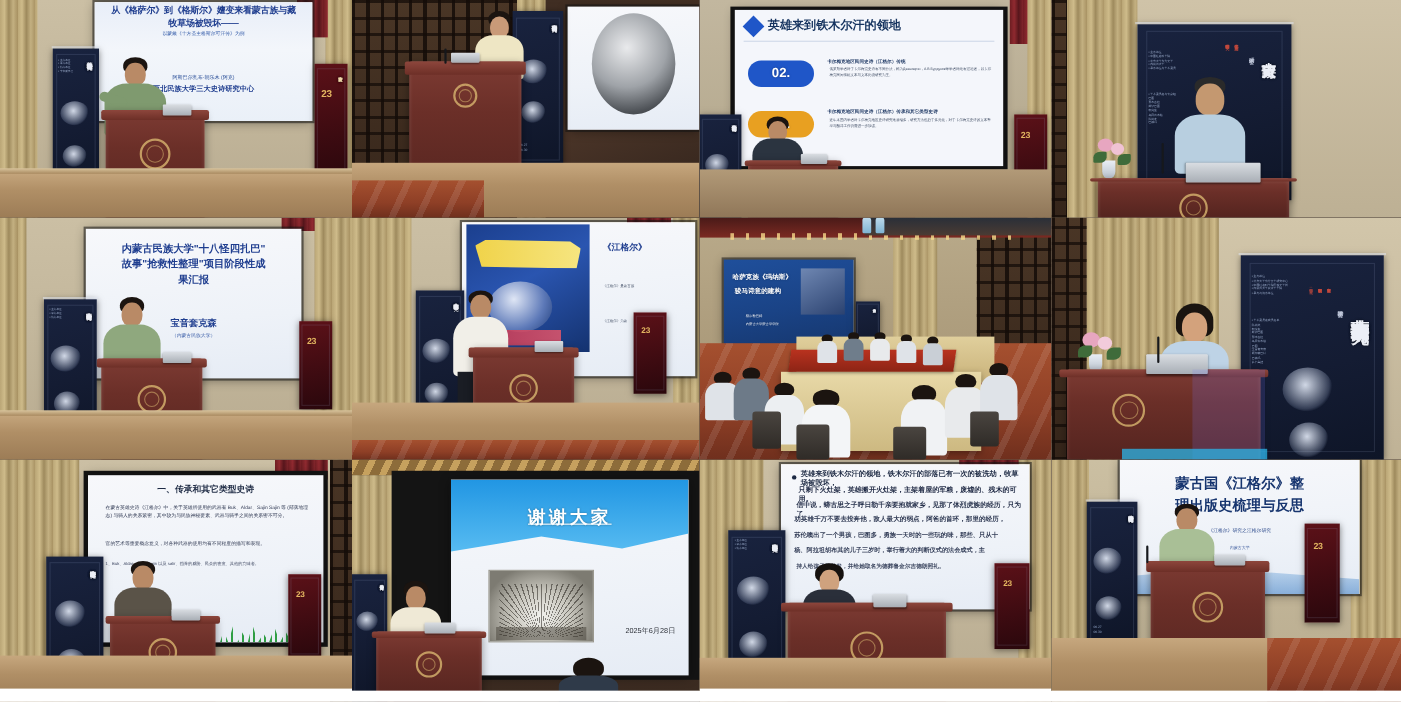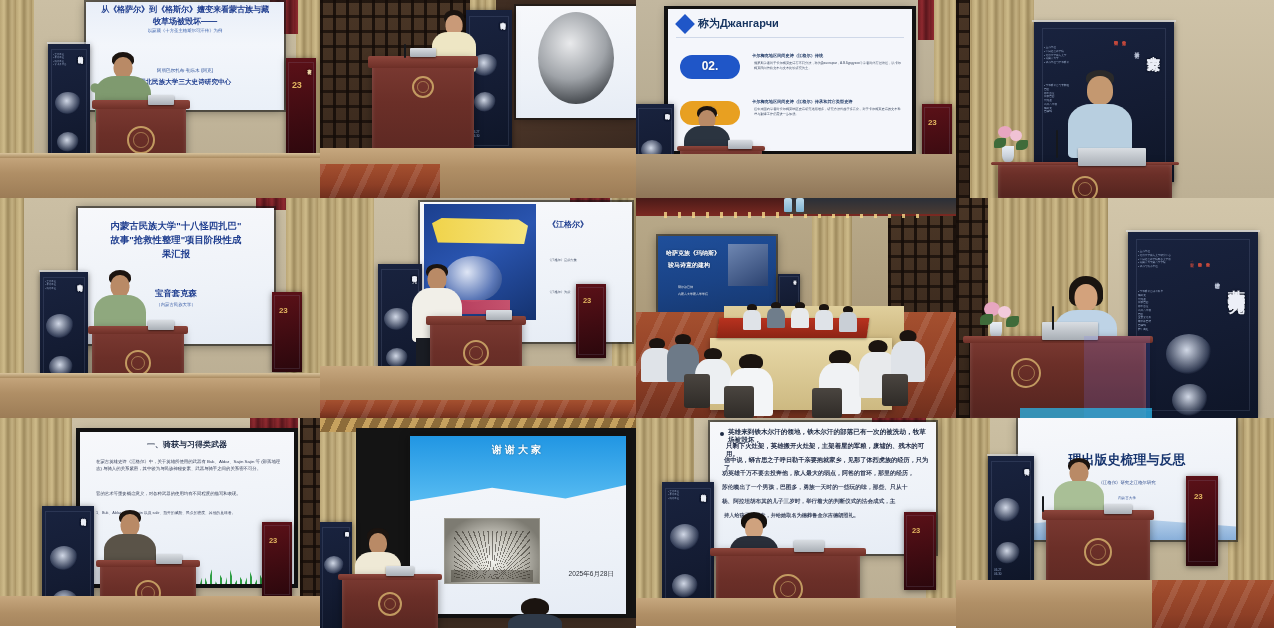--- a/index.html
+++ b/index.html
@@ -227,21 +227,21 @@
     <div class="cell" style="width:320px;height:198px;">
       <div class="scene">
         <div class="wall-warm" style="background:linear-gradient(180deg,#c2b79f,#b0a488);"></div>
         <div class="curtain red" style="left:282px;width:20px;top:0;height:40px;"></div>
         <div class="curtain" style="left:298px;width:22px;"></div>
 
         <div class="screen-frame" style="left:28px;top:6px;width:252px;height:148px;"></div>
         <div class="screen" style="left:32px;top:9px;width:244px;height:142px;">
 
           <div style="position:absolute;left:10px;top:8px;width:14px;height:14px;background:#1f56c8;transform:rotate(45deg);"></div>
-          <div class="slide-txt left" style="left:30px;top:8px;width:auto;font-size:11px;color:#15335f;">称为Джангарчи</div>
+          <div class="slide-txt left" style="left:30px;top:8px;width:auto;font-size:11px;color:#15335f;">英雄来到铁木尔汗的领地</div>
           <div style="position:absolute;left:8px;top:28px;right:8px;height:1px;background:#cfd8e8;"></div>
 
           <div style="position:absolute;left:12px;top:46px;width:60px;height:24px;border-radius:12px;background:#1f56c8;"></div>
           <div class="slide-txt white" style="left:12px;top:50px;width:60px;font-size:12px;">02.</div>
           <div class="slide-txt left" style="left:84px;top:44px;width:150px;font-size:4.2px;color:#203a66;">卡尔梅克地区民间史诗（江格尔）传统</div>
           <div class="slide-txt left small" style="left:86px;top:52px;width:148px;font-size:3.2px;color:#3c4a63;line-height:1.5;">俄罗斯学者对于卡尔梅克史诗有不同分法，称为Джангарчи，А.В.Бурдуков等学者对此有过论述，以卡尔梅克民间传统文本与文本比较研究为主。</div>
 
           <div style="position:absolute;left:12px;top:92px;width:60px;height:24px;border-radius:12px;background:#e8a021;"></div>
           <div class="slide-txt white" style="left:12px;top:96px;width:60px;font-size:12px;">02.</div>
           <div class="slide-txt left" style="left:84px;top:90px;width:150px;font-size:4.2px;color:#203a66;">卡尔梅克地区民间史诗（江格尔）传承和其它类型史诗</div>
@@ -556,21 +556,21 @@
 
     <div class="cell" style="width:320px;height:220px;">
       <div class="scene">
         <div class="wall-warm"></div>
         <div class="curtain" style="left:0;width:72px;"></div>
         <div class="curtain red" style="left:250px;width:48px;top:0;height:18px;"></div>
         <div class="lattice" style="left:300px;width:20px;"></div>
 
         <div class="screen-frame" style="left:76px;top:10px;width:222px;height:160px;"></div>
         <div class="screen wash" style="left:80px;top:14px;width:214px;height:152px;">
-          <div class="slide-txt" style="top:8px;font-size:8px;color:#1d2a44;">一、骑获与习得类武器</div>
+          <div class="slide-txt" style="top:8px;font-size:8px;color:#1d2a44;">一、传承和其它类型史诗</div>
           <div class="slide-txt left small" style="left:16px;top:26px;width:186px;font-size:4.4px;color:#2b3550;line-height:1.7;">在蒙古英雄史诗《江格尔》中，关于英雄所使用的武器有 Buk、Aldar、Sajin Sajin 等 (部落地理志) 与骑人的关系紧密，其中较为与民族神秘要素、武器与骑手之间的关系密不可分。</div>
           <div class="slide-txt left small" style="left:16px;top:58px;width:186px;font-size:4.4px;color:#2b3550;line-height:1.7;">官的艺术等重要概念意义，对各种武器的使用均有不同程度的描写和表现。</div>
           <div class="slide-txt left small" style="left:16px;top:78px;width:186px;font-size:3.8px;color:#3a4460;line-height:1.8;">1、Buk、Aldar、Sajin Sajin 以及 salir、挡斧的威胁、民众的密度、其他的意味者。</div>
           <div style="position:absolute;left:120px;bottom:0;width:84px;height:18px;
                       background:repeating-linear-gradient(90deg,#2f9e44 0 2px,rgba(0,0,0,0) 2px 5px);
                       clip-path:polygon(0 100%,4% 40%,9% 100%,14% 20%,19% 100%,24% 50%,30% 100%,35% 10%,41% 100%,47% 55%,53% 100%,59% 25%,65% 100%,71% 45%,77% 100%,83% 18%,89% 100%,95% 60%,100% 100%);"></div>
         </div>
 
         <div class="banner" style="left:42px;top:88px;width:52px;height:130px;">
           <div class="banner-title" style="right:6px;top:8px;font-size:5.2px;">蒙古史诗翻译与研究</div>
@@ -604,21 +604,21 @@
         <div class="wall-dark" style="background:linear-gradient(180deg,#4e3a2c,#3a2a20);"></div>
         <div style="position:absolute;left:0;right:0;top:0;height:14px;
                     background:repeating-linear-gradient(115deg,#c6a15e 0 6px,#8d6c3a 6px 14px);"></div>
         <div class="curtain" style="left:0;width:38px;top:14px;bottom:0;"></div>
 
         <div class="screen-frame" style="left:36px;top:10px;width:280px;height:190px;"></div>
         <div class="screen wash" style="left:90px;top:18px;width:216px;height:178px;">
           <div style="position:absolute;left:0;right:0;top:0;height:68px;
                       background:linear-gradient(180deg,#2196e3,#59bdf2);
                       clip-path:polygon(0 0,100% 0,100% 72%,72% 92%,38% 76%,0 96%);"></div>
-          <div class="slide-txt white" style="top:8px;font-size:10px;letter-spacing:3px;">谢谢大家</div>
+          <div class="slide-txt white" style="top:25px;font-size:16px;letter-spacing:3px;text-decoration:underline;">谢谢大家</div>
           <div style="position:absolute;left:34px;top:82px;width:96px;height:66px;
                       background:radial-gradient(ellipse at 50% 65%, #f2f2ee 0%, #c8c6bd 40%, #7d7b72 80%);
                       border:1px solid #9b998f;overflow:hidden;">
             <div style="position:absolute;left:10%;top:18%;right:10%;bottom:6%;
                         background:repeating-conic-gradient(from 180deg at 50% 110%,
                           rgba(40,36,30,.55) 0deg 1.2deg, rgba(0,0,0,0) 1.2deg 5deg);"></div>
             <div style="position:absolute;left:6%;bottom:2%;right:6%;height:18%;background:rgba(60,55,46,.45);"></div>
           </div>
           <div class="slide-txt right" style="top:134px;text-align:right;padding-right:12px;font-size:6.6px;color:#2a2f38;font-weight:400;">2025年6月28日</div>
         </div>
@@ -694,20 +694,21 @@
       </div>
     </div>
 
     <div class="cell" style="width:318px;height:220px;">
       <div class="scene">
         <div class="wall-warm" style="background:linear-gradient(180deg,#cbbfa2,#b8ab8e);"></div>
         <div class="curtain" style="left:0;width:34px;"></div>
         <div class="curtain" style="left:272px;width:46px;"></div>
 
         <div class="screen wash" style="left:62px;top:0px;width:218px;height:122px;">
+          <div class="slide-txt" style="top:14px;font-size:13px;color:#17356f;">蒙古国《江格尔》整</div>
           <div class="slide-txt" style="top:34px;font-size:13px;color:#17356f;">理出版史梳理与反思</div>
           <div class="slide-txt small" style="top:62px;font-size:4.4px;color:#2c4a8c;">《江格尔》研究之江格尔研究</div>
           <div class="slide-txt small" style="top:78px;font-size:3.6px;color:#3a5a9c;">内蒙古大学</div>
           <div style="position:absolute;left:0;right:0;bottom:0;height:26px;
                       background:linear-gradient(180deg,rgba(120,175,225,.35),rgba(60,125,195,.55));
                       clip-path:polygon(0 40%,42% 12%,100% 48%,100% 100%,0 100%);"></div>
         </div>
 
         <div class="banner" style="left:32px;top:38px;width:46px;height:130px;">
           <div class="banner-title" style="right:5px;top:8px;font-size:4.8px;">蒙古史诗翻译与研究</div>

